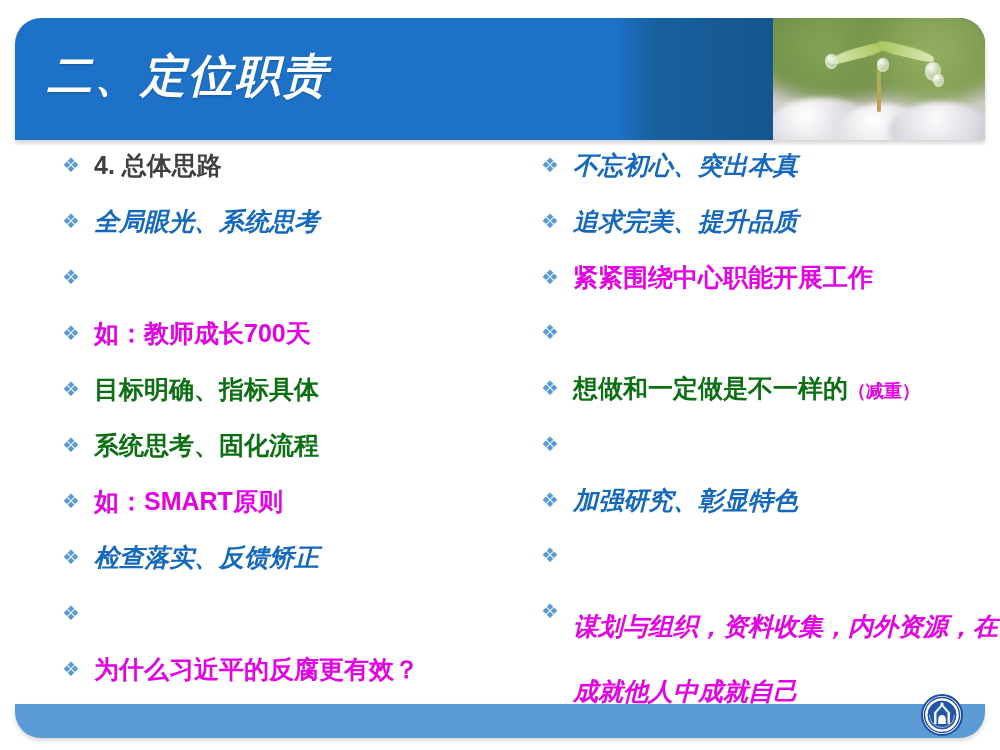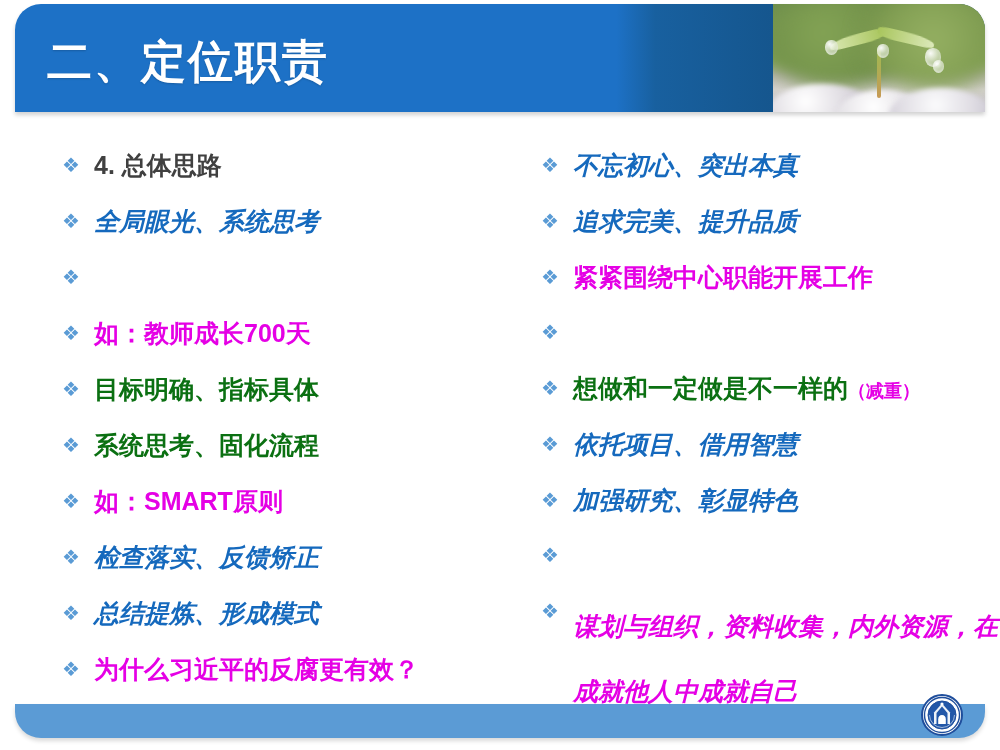--- a/index.html
+++ b/index.html
@@ -15,32 +15,33 @@
     width: 1000px;
     height: 750px;
     background: #ffffff;
     overflow: hidden;
   }
 
   
   #header-banner {
     position: absolute;
     left: 15px;
-    top: 4px;
+    top: 18px;
     width: 970px;
-    height: 108px;
+    height: 122px;
     border-radius: 26px 26px 0 0;
     overflow: hidden;
     background: linear-gradient(to right,
                 #1d71c6 0%,
                 #1d71c6 62%,
                 #18609f 66%,
                 #15568e 78%,
                 #15568e 100%);
     box-shadow: 0 3px 4px rgba(0,0,0,0.18);
+    font-style: italic;
   }
   #header-title {
     position: absolute;
     left: 32px;
     top: 28px;
     color: #ffffff;
     font-size: 45px;
     font-weight: bold;
     letter-spacing: 2px;
     line-height: 60px;
@@ -251,21 +252,20 @@
         <div class="bullet-item">
           <span class="bullet-mark">❖</span>
           <span class="bullet-text c-magenta"><span>如：SMART原则</span></span>
         </div>
         <div class="bullet-item">
           <span class="bullet-mark">❖</span>
           <span class="bullet-text c-blue"><span>检查落实、反馈矫正</span></span>
         </div>
         <div class="bullet-item">
           <span class="bullet-mark">❖</span>
-          <span class="bullet-text c-blue"><span>总结提炼、形成模式</span></span>
         </div>
         <div class="bullet-item">
           <span class="bullet-mark">❖</span>
           <span class="bullet-text c-magenta"><span>为什么习近平的反腐更有效？</span></span>
         </div>
       </div>
     <div class="column" id="right-column">
         <div class="bullet-item">
           <span class="bullet-mark">❖</span>
           <span class="bullet-text c-blue"><span>不忘初心、突出本真</span></span>
@@ -280,21 +280,20 @@
         </div>
         <div class="bullet-item">
           <span class="bullet-mark">❖</span>
         </div>
         <div class="bullet-item">
           <span class="bullet-mark">❖</span>
           <span class="bullet-text c-green"><span>想做和一定做是不一样的</span><span class="sub c-magenta">（减重）</span></span>
         </div>
         <div class="bullet-item">
           <span class="bullet-mark">❖</span>
-          <span class="bullet-text c-blue"><span>依托项目、借用智慧</span></span>
         </div>
         <div class="bullet-item">
           <span class="bullet-mark">❖</span>
           <span class="bullet-text c-blue"><span>加强研究、彰显特色</span></span>
         </div>
         <div class="bullet-item">
           <span class="bullet-mark">❖</span>
         </div>
         <div class="bullet-item tall">
           <span class="bullet-mark">❖</span>

